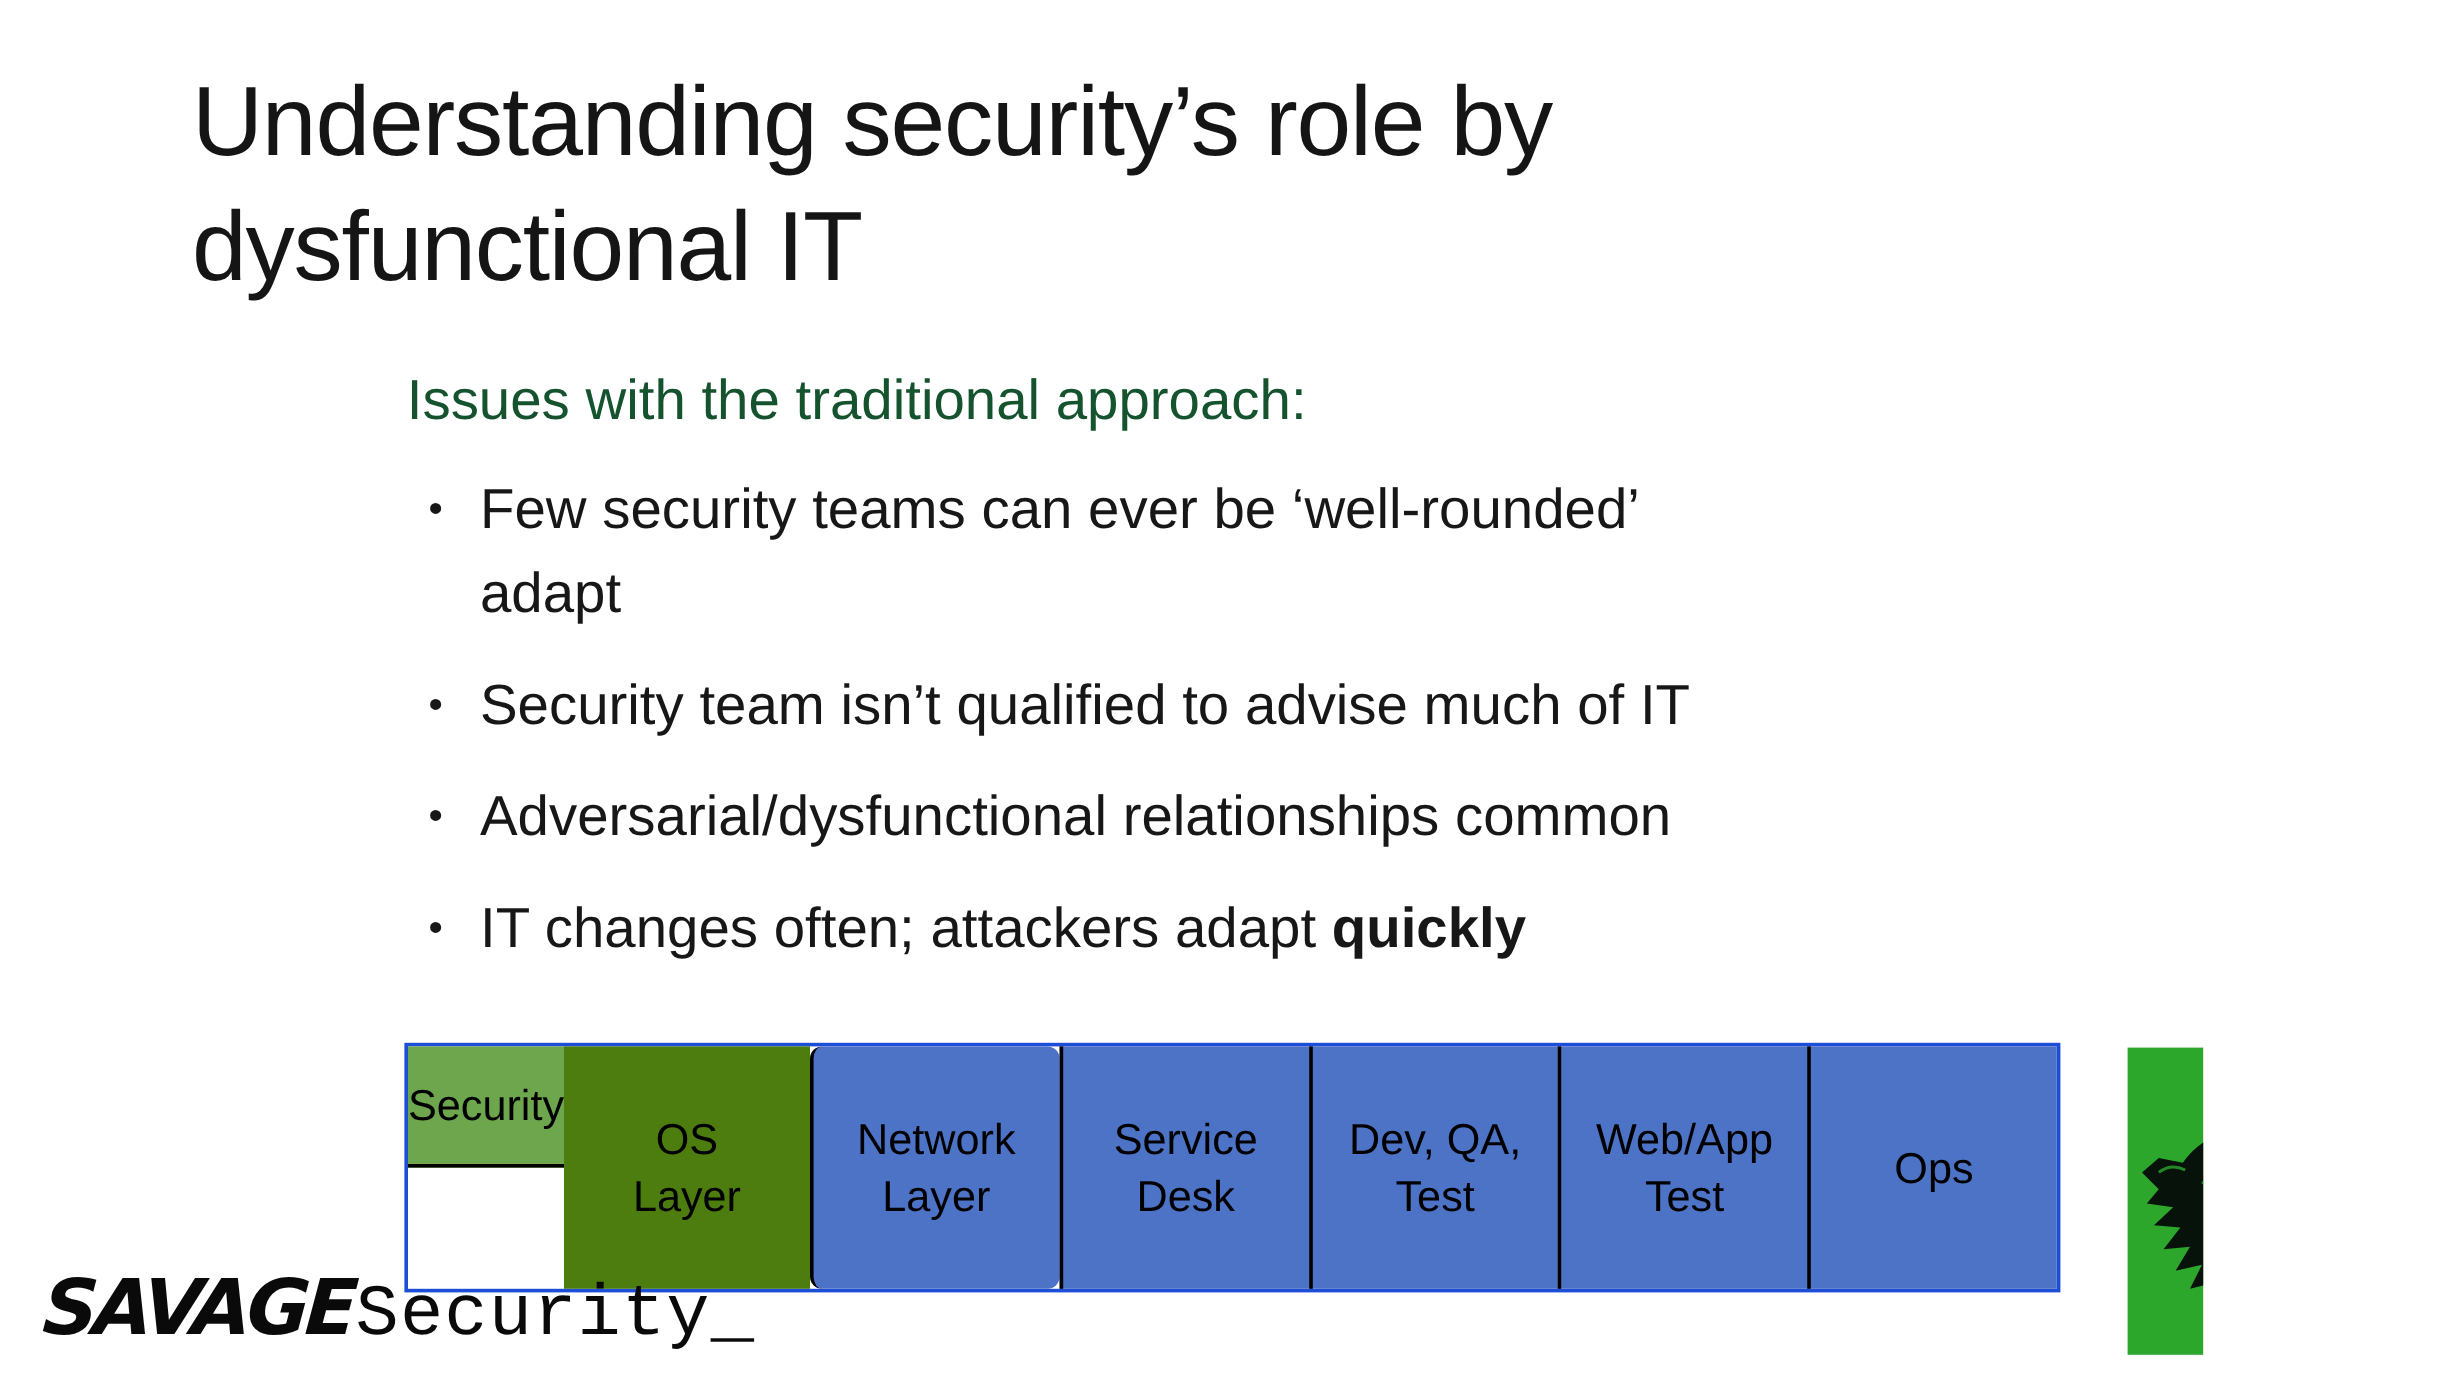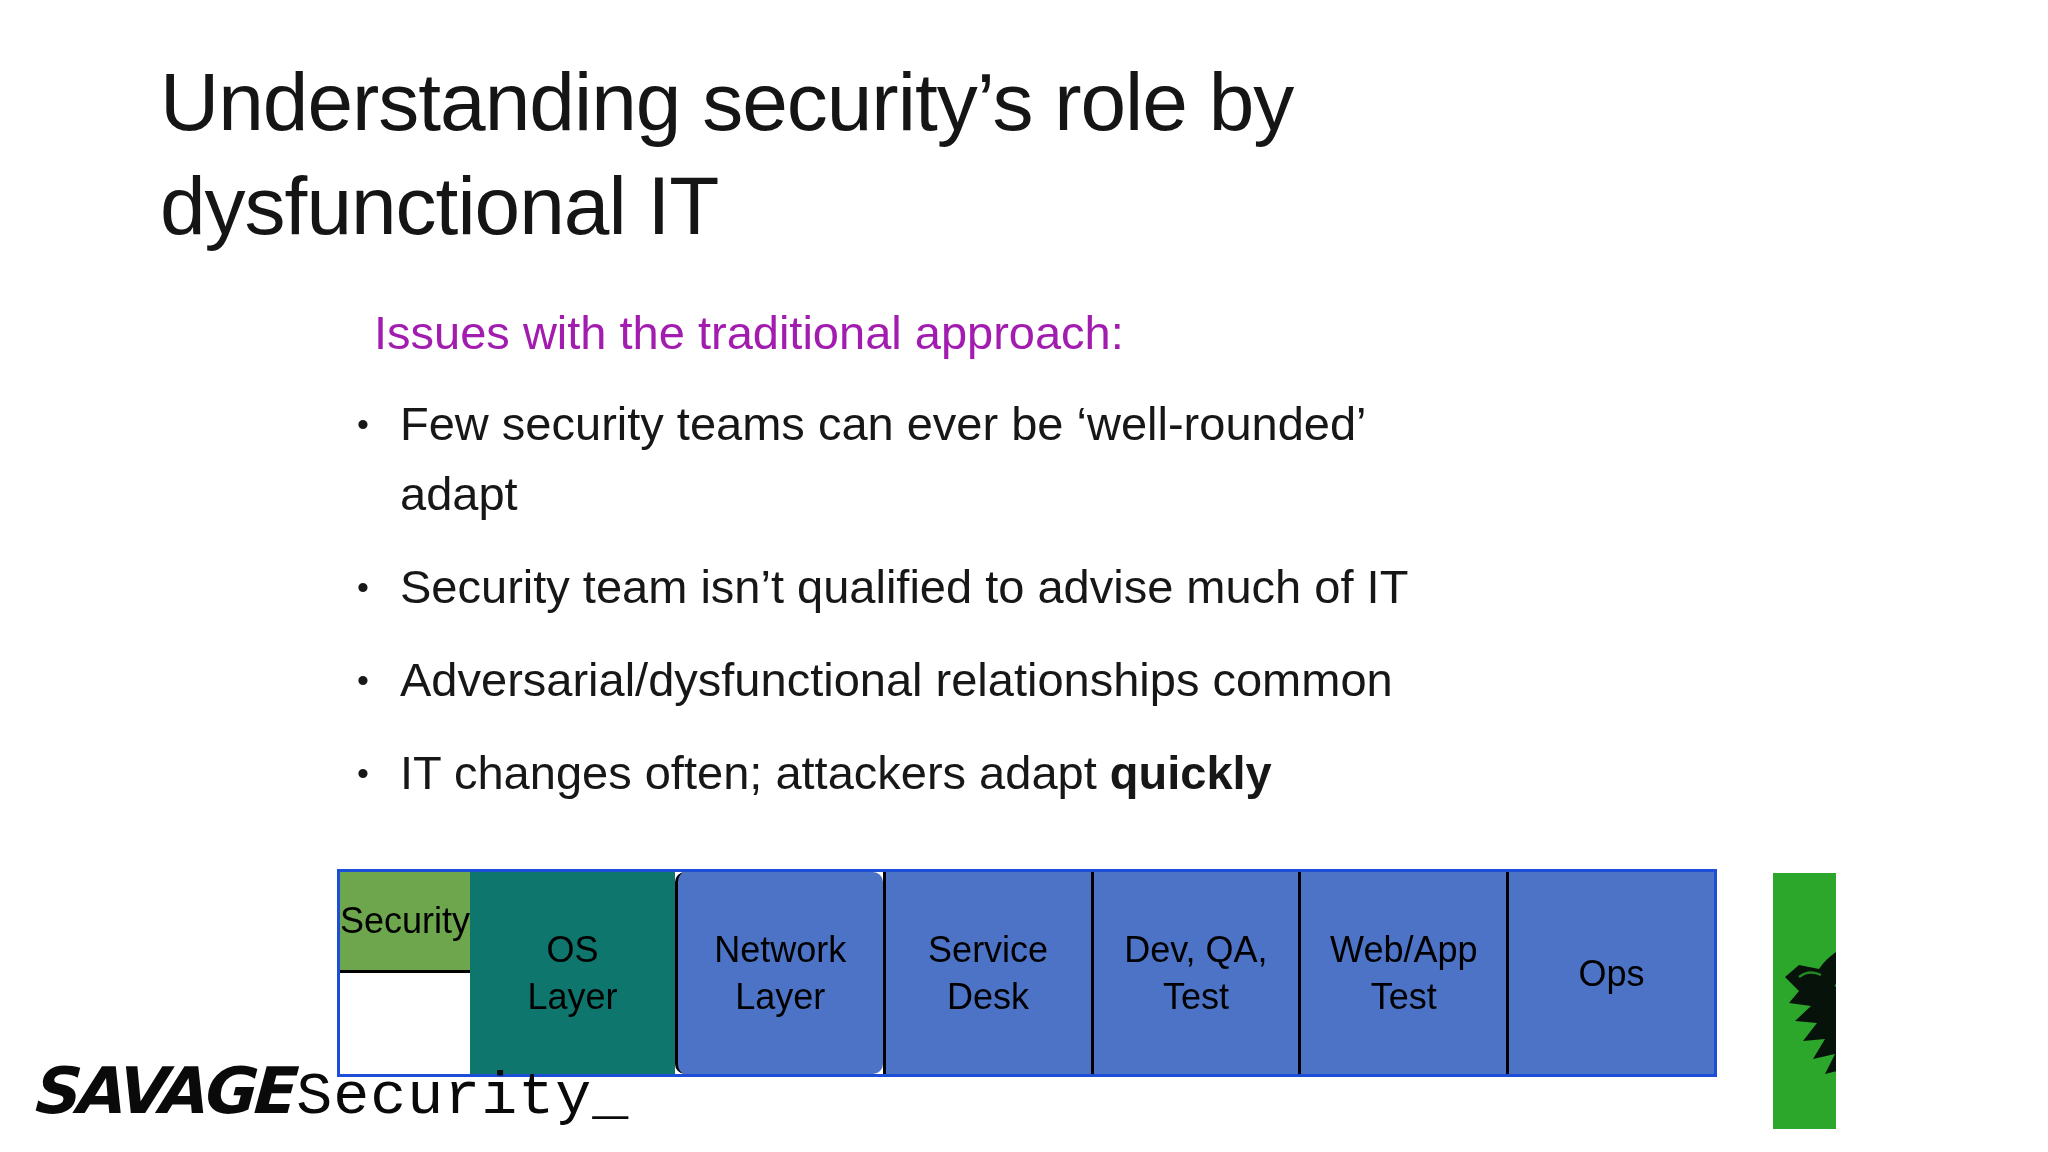--- a/index.html
+++ b/index.html
@@ -8,22 +8,22 @@
     position:relative; width:1836px; height:1152px;
     background:#ffffff; overflow:hidden;
     font-family:"Liberation Sans", sans-serif; color:#141414;
   }
   .title {
     position:absolute; left:160px; top:50px;
     font-size:82px; line-height:104px; font-weight:400;
     letter-spacing:-1px; color:#151515;
   }
   .subheading {
-    position:absolute; left:374px; top:298px;
-    font-size:47px; line-height:70px; color:#a21caf;
+    position:absolute; left:339px; top:298px;
+    font-size:47px; line-height:70px; color:#14532d;
   }
   .bullets {
     position:absolute; left:357px; top:389px;
     display:flex; flex-direction:column; gap:23px;
     font-size:47px; line-height:70px; color:#171717;
   }
   .bullet-item { display:flex; }
   .bullet-marker { width:43px; font-size:34px; line-height:70px; flex:none; }
   .bullet-text b { font-weight:bold; }
 
@@ -97,21 +97,21 @@
         <span>IT changes often; attackers adapt </span><b>quickly</b>
       </div>
     </div>
   </div>
 
   <div class="diagram">
     <div class="band" style="background: rgb(110, 166, 77);">
       <span>Security</span>
     </div>
     <div class="cells">
-      <div class="cell" style="background: #0f766e;">OS
+      <div class="cell" style="background: #4d7c0f;">OS
 Layer</div>
       <div class="cell" style="background: rgb(76, 115, 197); border-radius: 10px;">Network
 Layer</div>
       <div class="cell" style="background: rgb(76, 115, 197);">Service
 Desk</div>
       <div class="cell" style="background: rgb(76, 115, 197);">Dev, QA,
 Test</div>
       <div class="cell" style="background: rgb(76, 115, 197);">Web/App
 Test</div>
       <div class="cell" style="background: rgb(76, 115, 197);">Ops</div>

